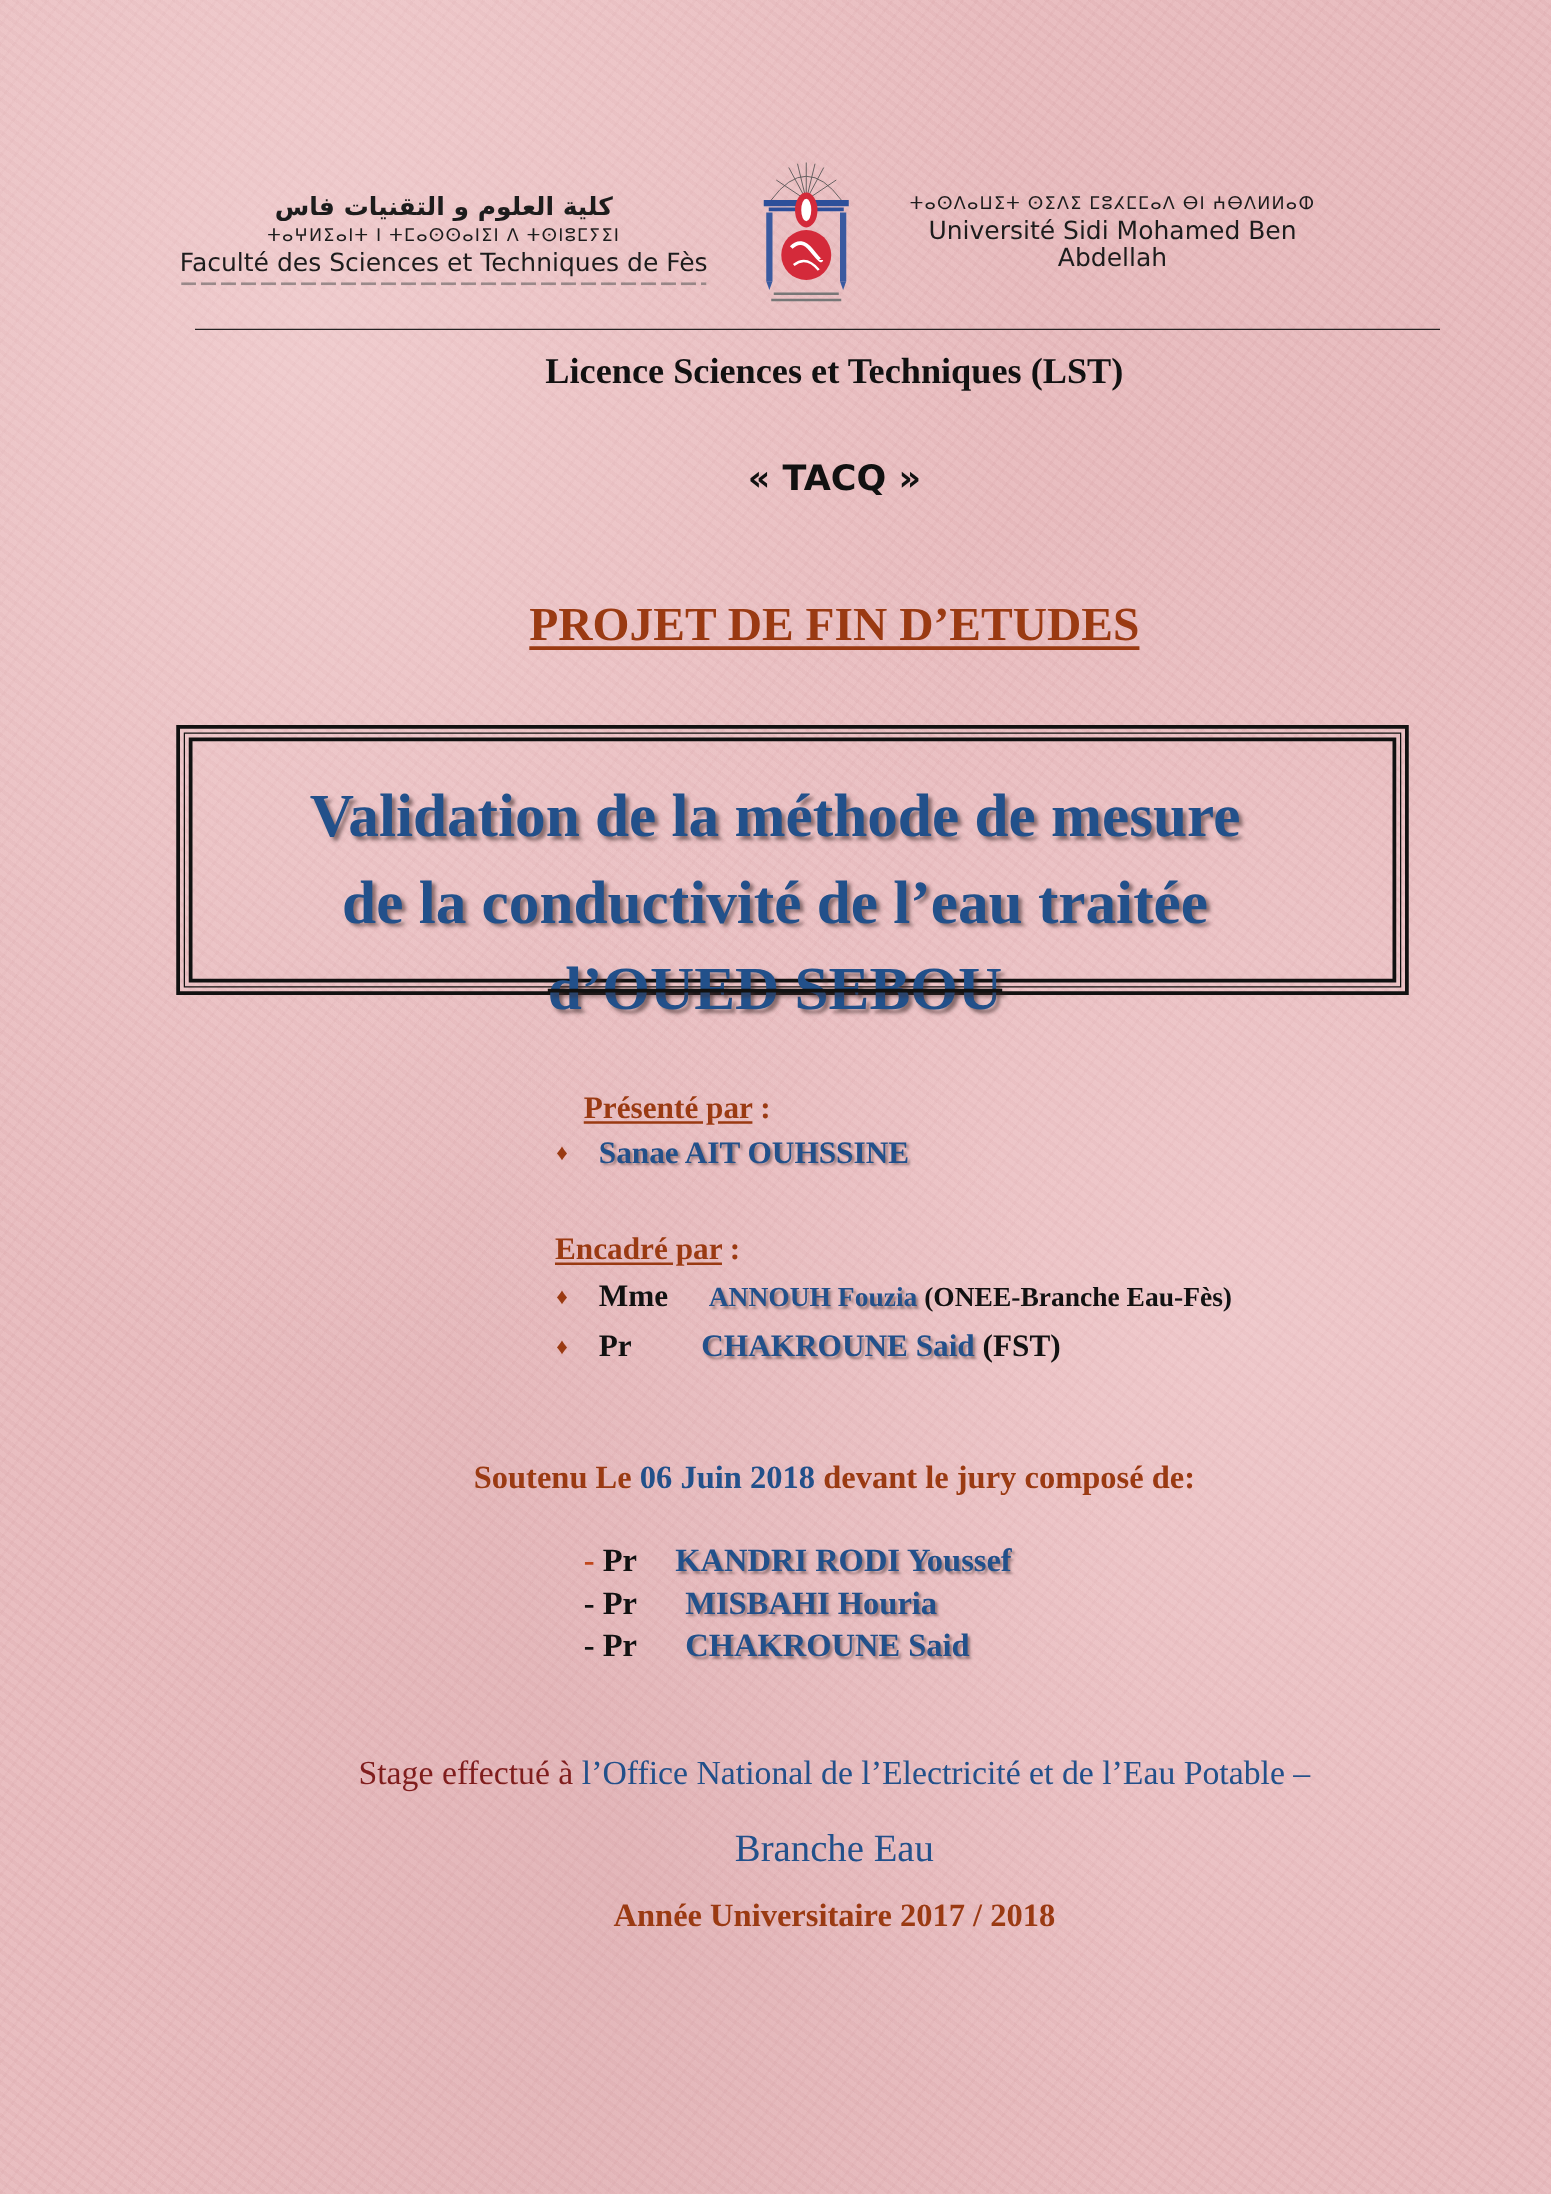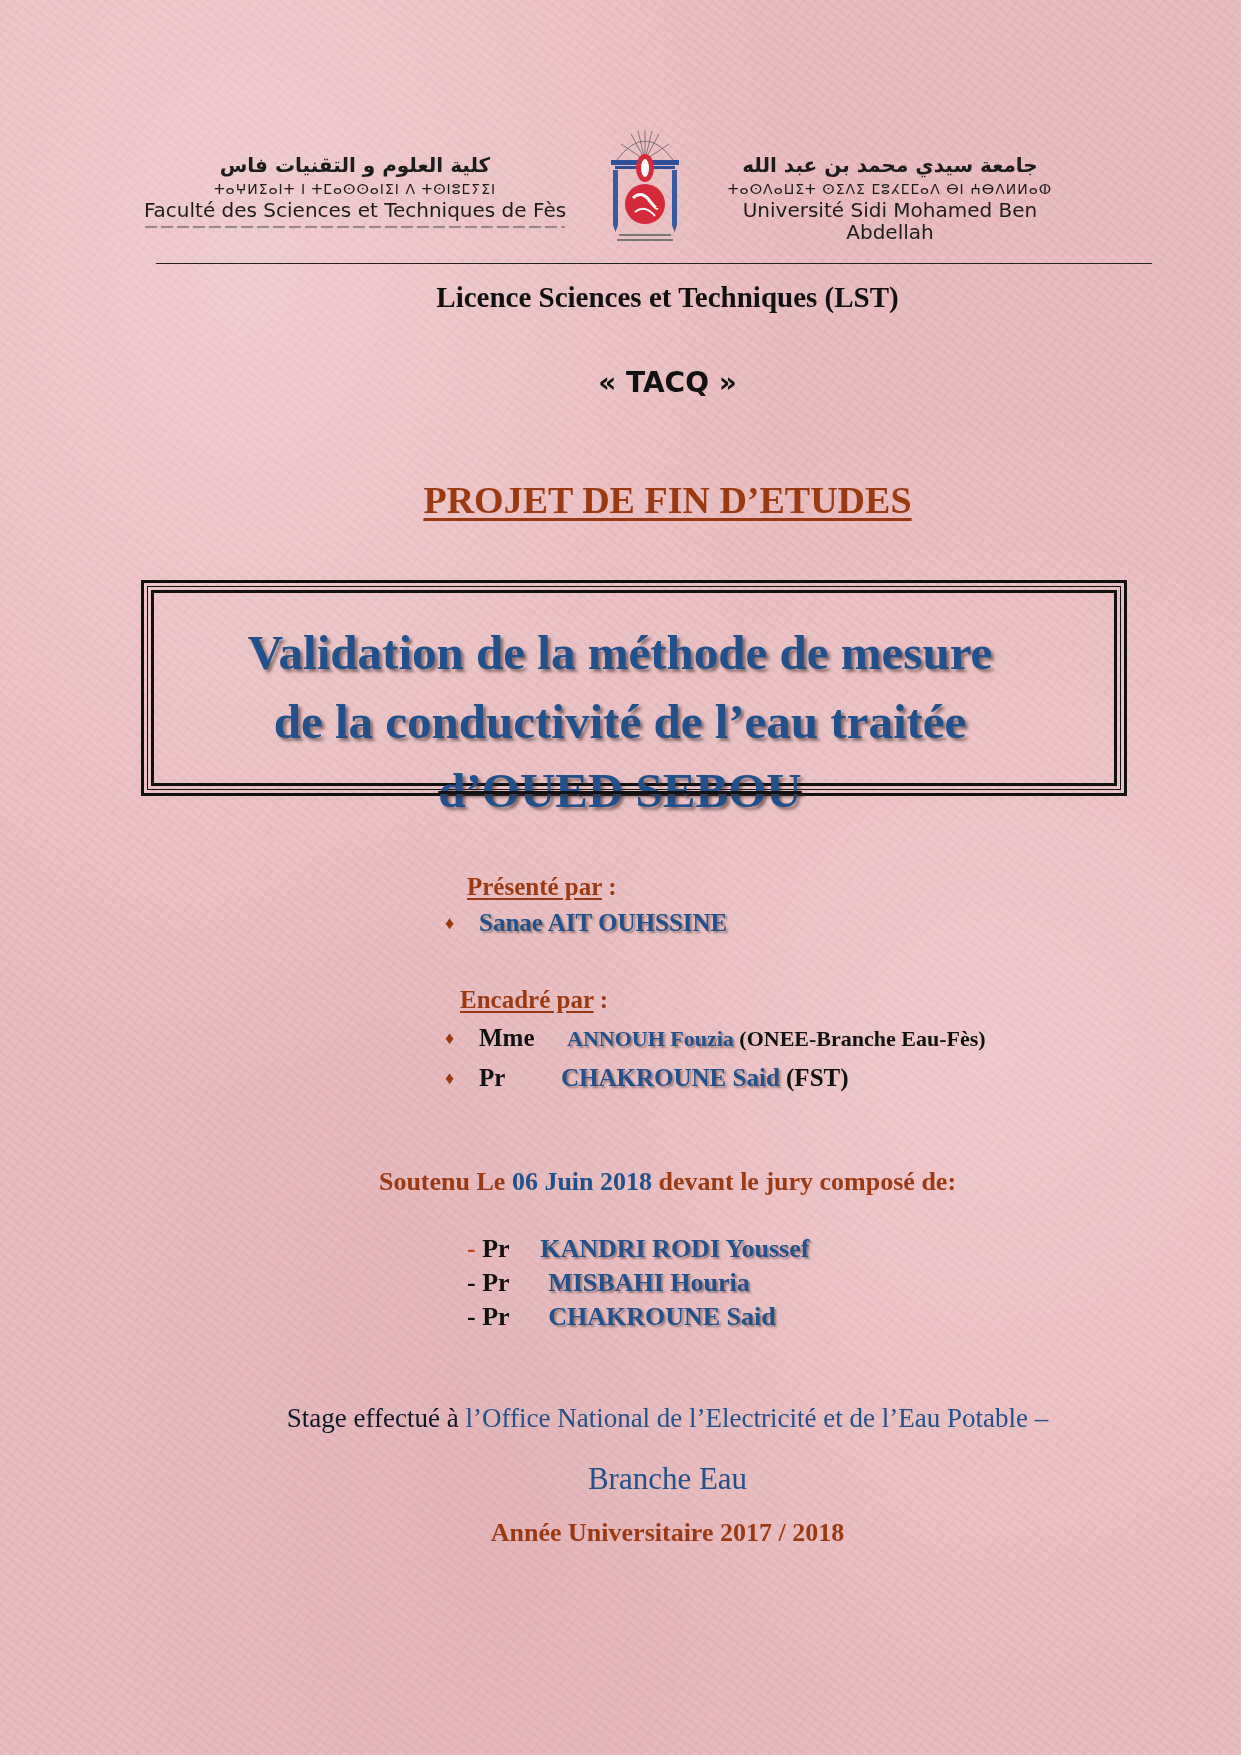--- a/index.html
+++ b/index.html
@@ -45,35 +45,35 @@
   .sec { font-size: 25px; font-weight: bold; }
   .lbl { color: #9a3a12; }
   .lbl u { text-underline-offset: 3px; }
   .blue { color: #22508a; text-shadow: 2px 2px 2px rgba(60,40,40,0.45); }
   .black { color: #111; }
   .diamond { color: #9a3a12; font-size: 18px; display: inline-block; width: 34px; vertical-align: 2px; }
   .small { font-size: 22px; }
 
   .presented-label { left: 467px; top: 873px; }
   .presented-name { left: 445px; top: 909px; }
-  .supervised-label { left: 460px; top: 986px; }
+  .supervised-label { left: 444px; top: 986px; }
   .sup1 { left: 445px; top: 1024px; }
   .sup2 { left: 445px; top: 1064px; }
   .sup-title { display: inline-block; width: 88px; }
   .sup2 .sup-title { width: 82px; }
 
   .defense { top: 1167px; font-size: 26px; font-weight: bold; color: #9a3a12; }
   .jury { left: 467px; font-size: 26px; font-weight: bold; }
   .j1 { top: 1234px; } .j2 { top: 1268px; } .j3 { top: 1302px; }
   .jdash-red { color: #c0461a; }
   .jpr { color: #111; display: inline-block; width: 66px; }
   .j1 .jpr { width: 58px; }
 
   .stage { top: 1403px; font-size: 27px; color: #22508a; }
-  .stage .red { color: #0f172a; }
+  .stage .red { color: #7f1d1d; }
   .branch { top: 1461px; font-size: 31px; color: #22508a; }
   .year { top: 1518px; font-size: 26px; font-weight: bold; color: #9a3a12; }
 </style>
 </head>
 <body>
 
 <div class="abs hdr-left">
   <div class="arabic">كلية العلوم و التقنيات فاس</div>
   <div class="tifinagh">ⵜⴰⵖⵍⵉⴰⵏⵜ ⵏ ⵜⵎⴰⵙⵙⴰⵏⵉⵏ ⴷ ⵜⵙⵏⵓⵎⵢⵉⵏ</div>
   <div class="hdr-fr">Faculté des Sciences et Techniques de Fès</div>
@@ -102,21 +102,20 @@
     <ellipse cx="40" cy="48" rx="4" ry="9" fill="#fff"></ellipse>
     <circle cx="40" cy="84" r="20" fill="#d42a3a"></circle>
     <path d="M28 78 Q36 70 44 80 T52 88" stroke="#fff" stroke-width="3" fill="none"></path>
     <path d="M30 92 Q40 84 50 96" stroke="#fff" stroke-width="2" fill="none"></path>
     <rect x="14" y="114" width="52" height="2" fill="#777"></rect>
     <rect x="12" y="119" width="56" height="2" fill="#777"></rect>
   </svg>
 </div>
 
 <div class="abs hdr-right">
-  <div class="arabic">جامعة سيدي محمد بن عبد الله</div>
   <div class="tifinagh">ⵜⴰⵙⴷⴰⵡⵉⵜ ⵙⵉⴷⵉ ⵎⵓⵃⵎⵎⴰⴷ ⴱⵏ ⵄⴱⴷⵍⵍⴰⵀ</div>
   <div class="hdr-fr">Université Sidi Mohamed Ben Abdellah</div>
 </div>
 
 <div class="abs hdr-rule"></div>
 
 <div class="abs center lst">Licence Sciences et Techniques (LST)</div>
 <div class="abs center tacq">
   <div>« TACQ »</div>
 </div>

